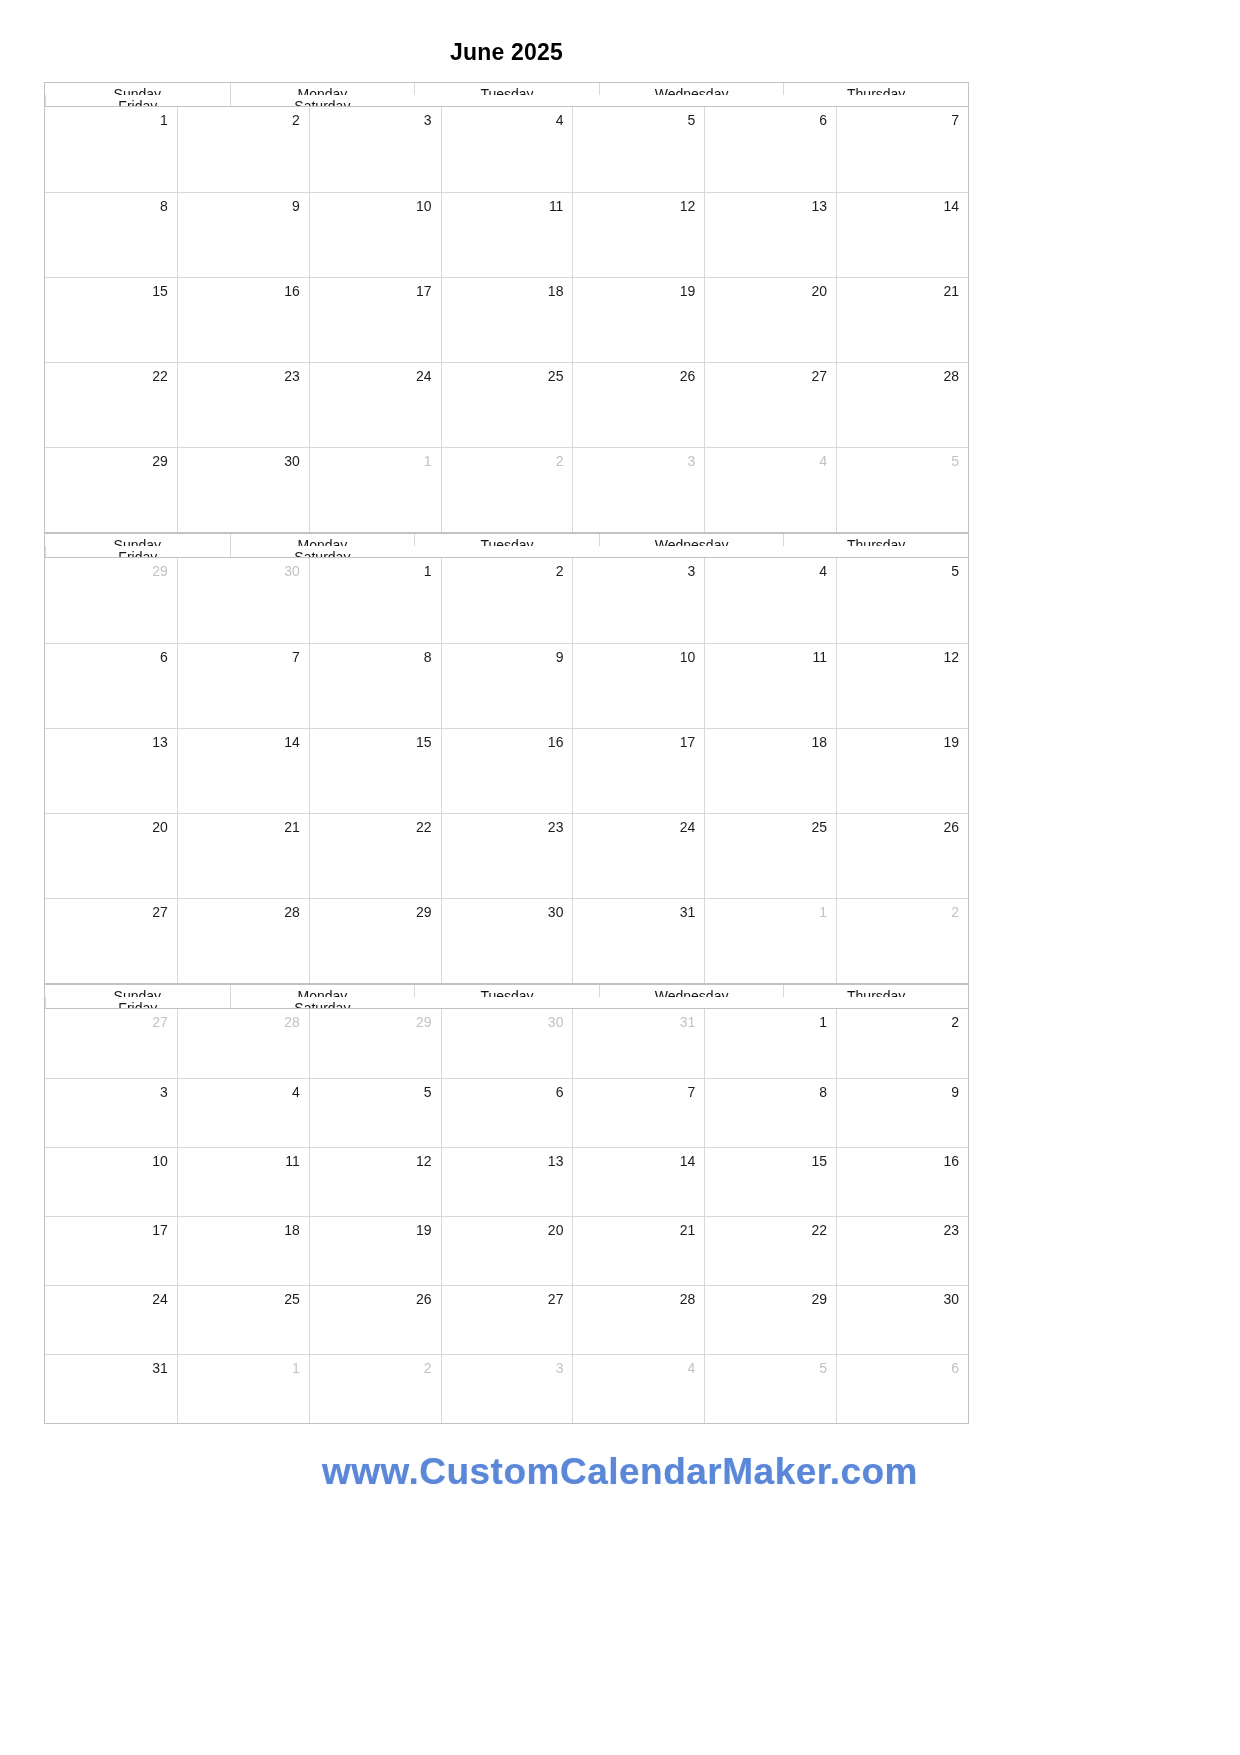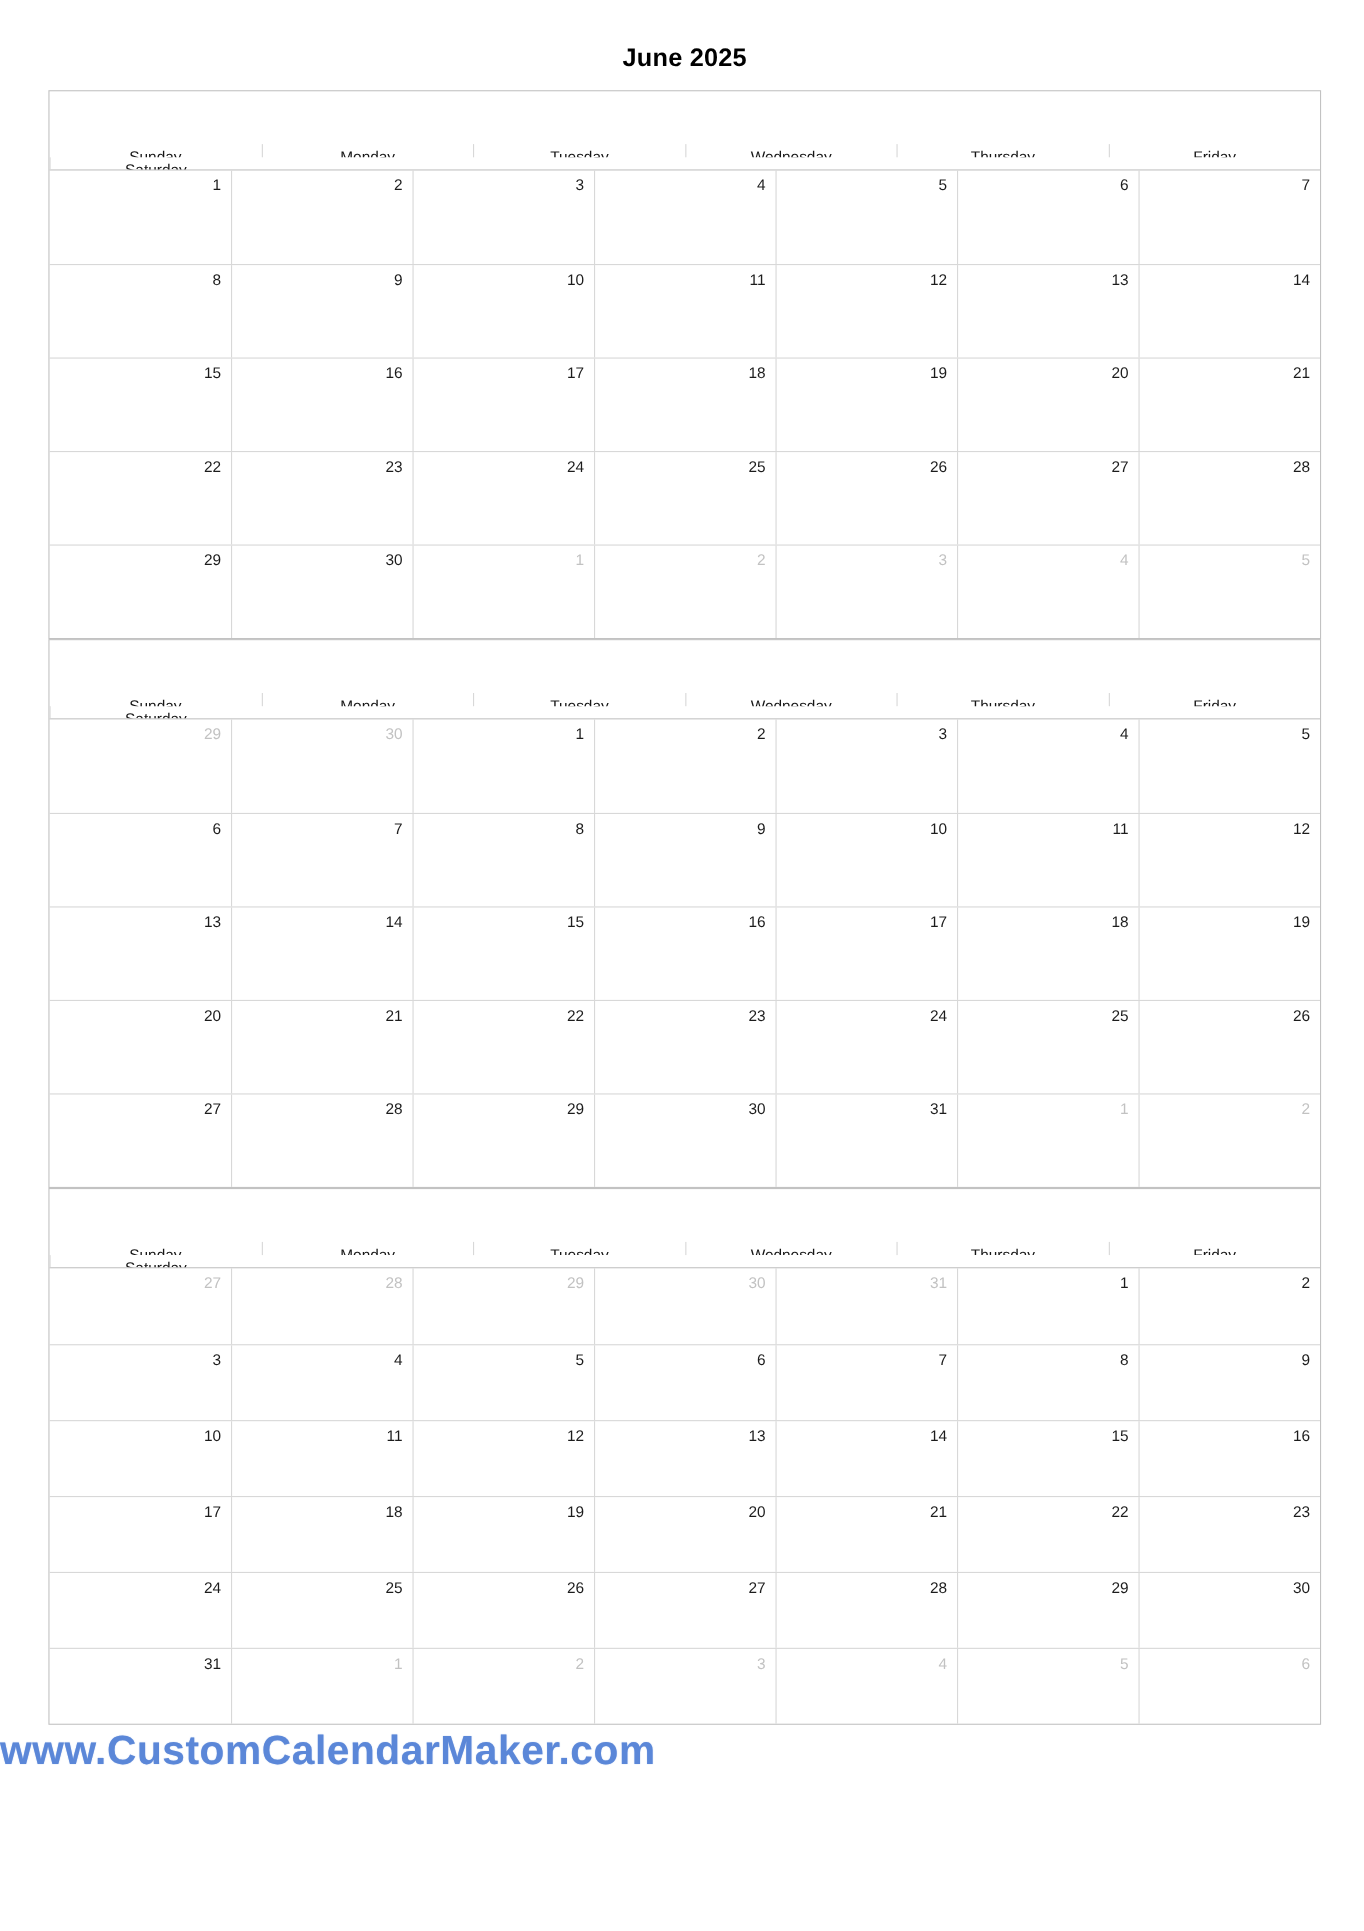--- a/index.html
+++ b/index.html
@@ -12,41 +12,40 @@
   }
   *{box-sizing:border-box;}
   html,body{margin:0;padding:0;}
   body{
     width:1240px;height:1755px;
     background:#ffffff;
     font-family:"Liberation Sans", sans-serif;
     overflow:hidden;
   }
   .page{padding-top:38px;}
-  .month{margin:0 0 0 44px;width:1157px;}
+  .month{margin:0 0 0 44px;width:925px;}
   .month-title{
     margin:0 0 16px 0;
     font-size:23px;line-height:28px;font-weight:700;
     color:var(--title-color);
     text-align:center;
     letter-spacing:0.2px;
   }
   .month-0 .month-title{margin-top:0;}
   .month-1 .month-title{margin-top:27px;}
   .month-2 .month-title{margin-top:26px;margin-bottom:14px;}
   .cal-table{
     border:1px solid var(--border-outer);
     background:#ffffff;
   }
   .header-row{
     display:grid;
-    grid-template-columns:repeat(6,1fr);
+    grid-template-columns:repeat(5,1fr);
     height:24px;
     border-bottom:1px solid var(--border-outer);
-    margin-top:48px;
   }
   .header-cell{
     text-align:center;
     font-size:14px;
     line-height:23px;
     color:#161616;
     overflow:hidden;
     white-space:nowrap;
   }
   .header-cell + .header-cell{border-left:1px solid var(--border-inner);}
@@ -59,21 +58,22 @@
   .week + .week{border-top:1px solid var(--border-inner);}
   .date-cell{
     text-align:right;
     padding:5px 9px 0 0;
     font-size:14px;
     color:var(--date-normal);
   }
   .date-cell + .date-cell{border-left:1px solid var(--border-inner);}
   .date-cell.muted{color:var(--date-muted);}
   .footer{
-    text-align:left;
+    margin-top:24px;
+    text-align:center;
   }
   .site-logo{
     display:inline-block;
     font-size:37px;
     line-height:48px;
     font-weight:700;
     color:var(--logo-color);
     letter-spacing:0.5px;
     text-shadow:0 0 1px rgba(91,135,216,0.55);
   }

